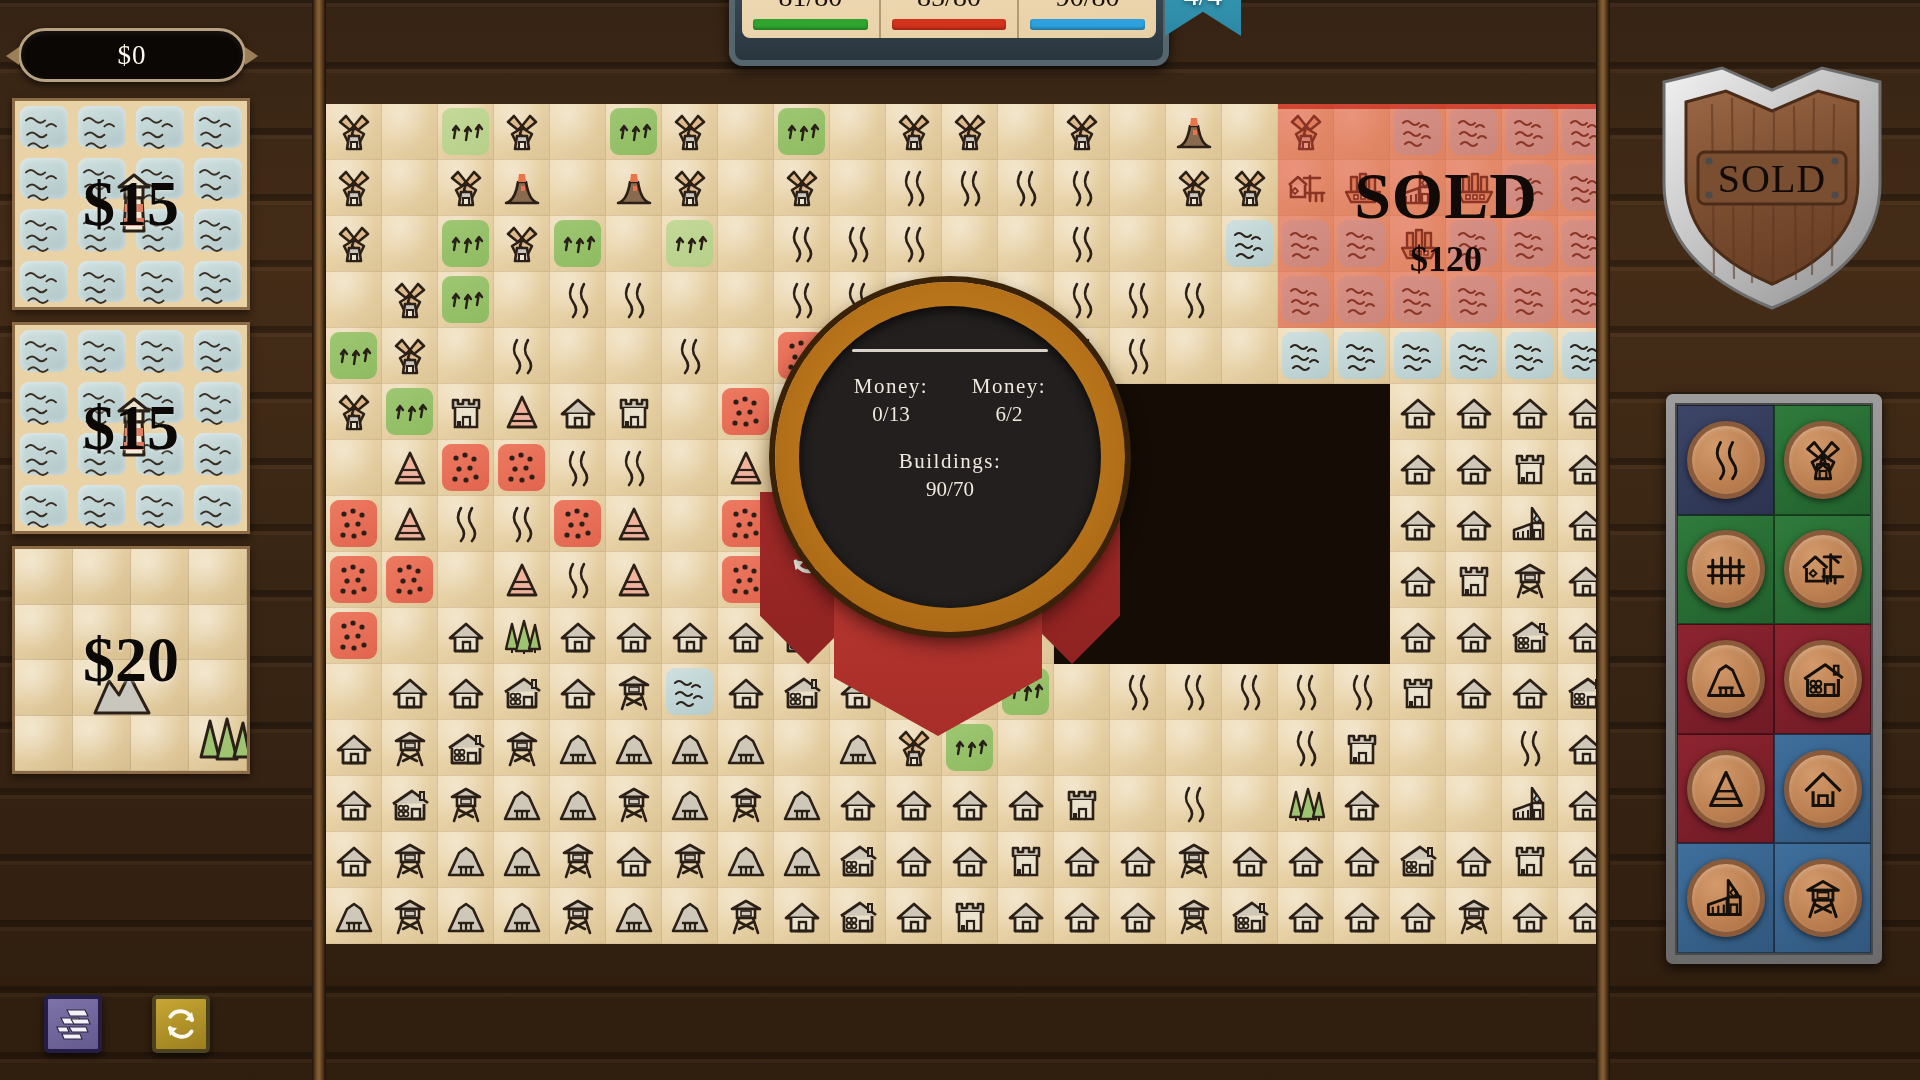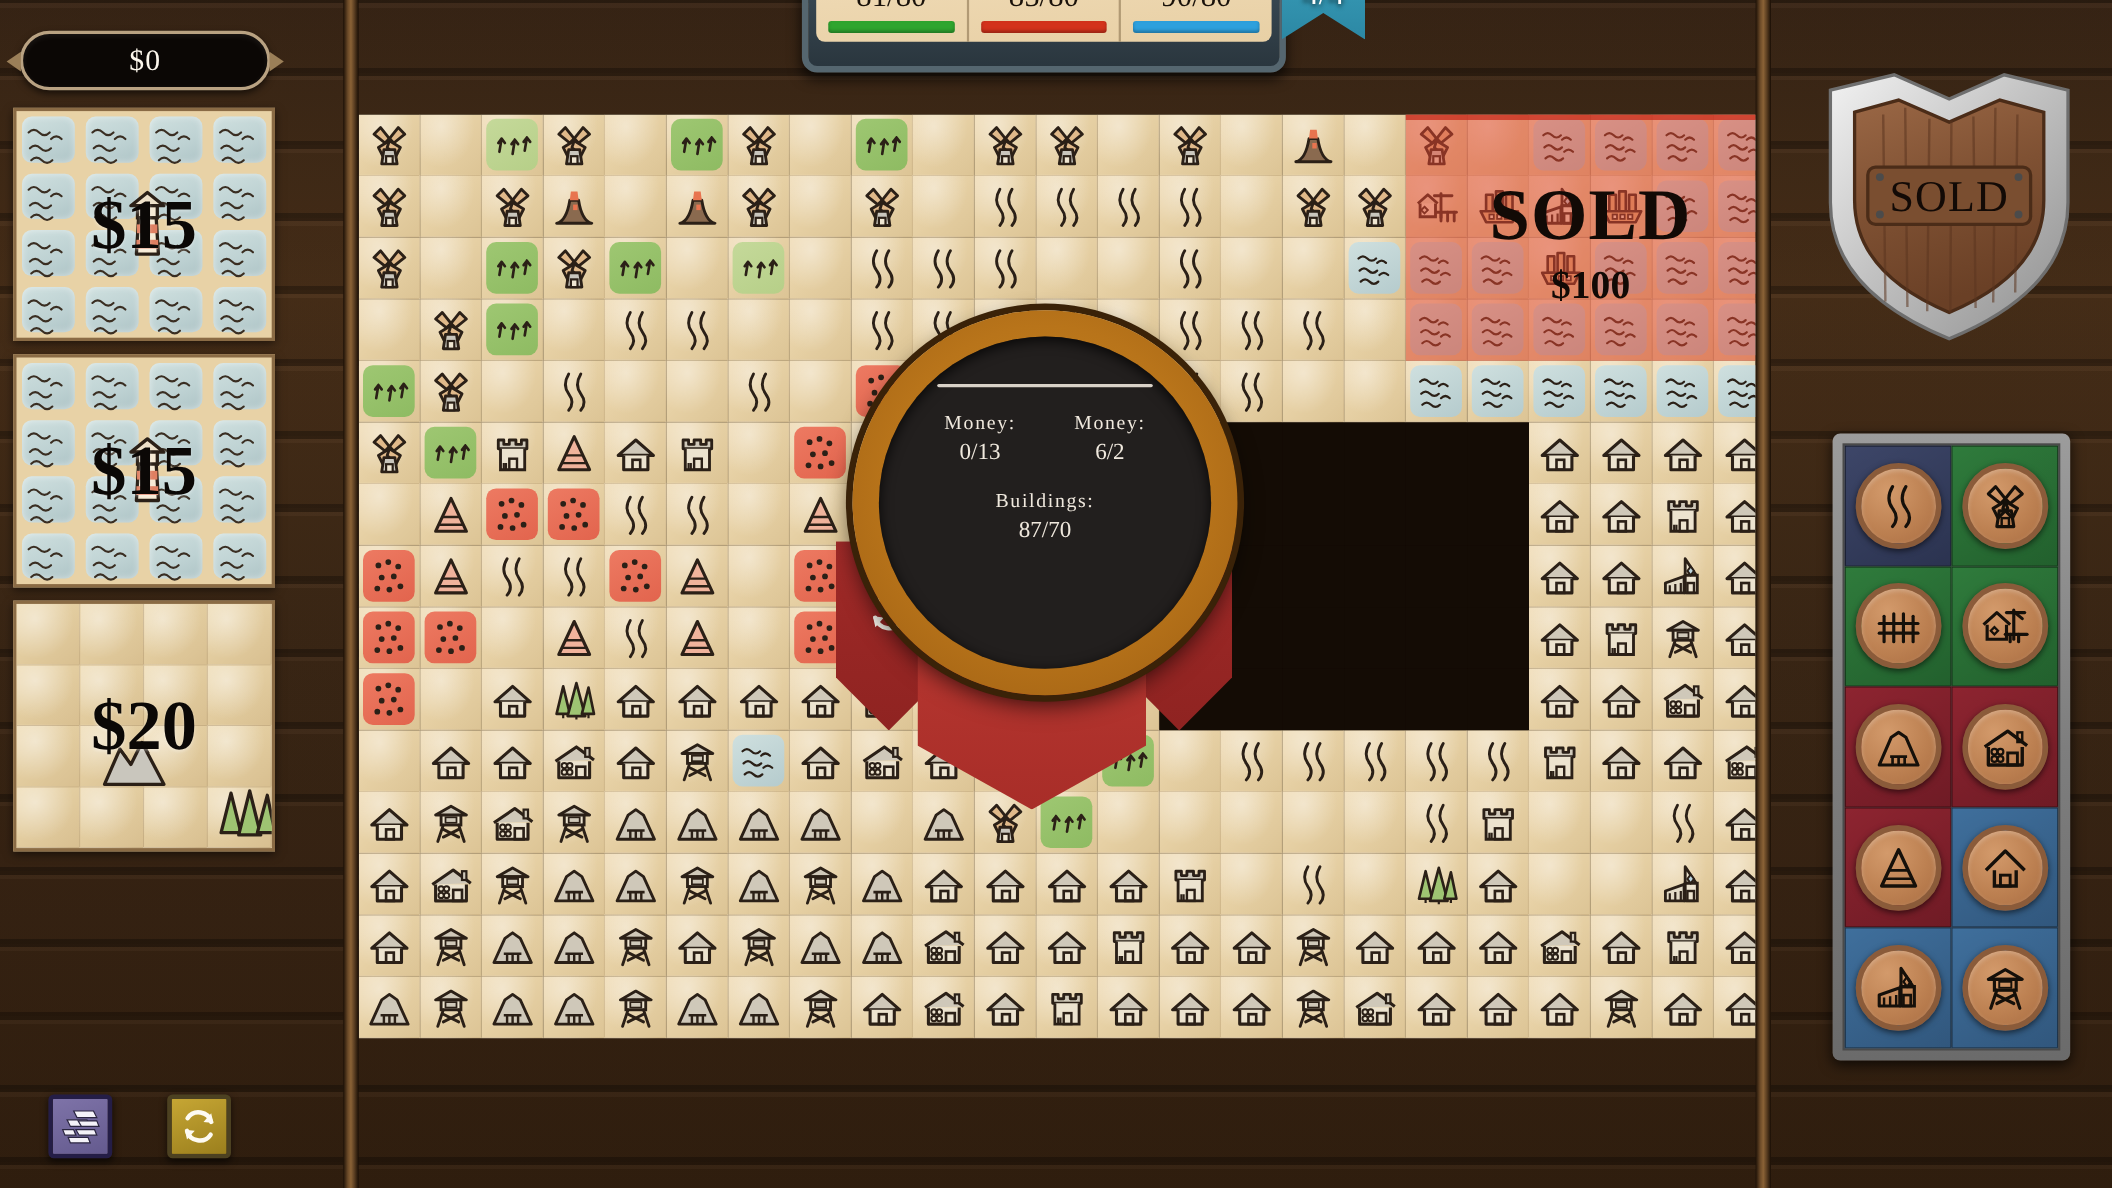--- a/index.html
+++ b/index.html
@@ -251,21 +251,21 @@
   #dlg-title {
     color:#f3ece2; font-size: 29px; letter-spacing: 3px; line-height: 1.08;
     text-align:center; font-family:"Liberation Serif", serif;
   }
   #dlg-rule {
     width: 196px; height: 3px; background:#d9d2c8; margin-top: 9px; border-radius:2px;
   }
   .dlg-row { display:flex; width: 100%; justify-content:center; gap: 34px; margin-top: 22px; }
   .dlg-stat { text-align:center; min-width: 84px; }
   .dlg-stat .k {
-    color:#f0e9de; font-size: 18px; letter-spacing:1.5px;
+    color:#f0e9de; font-size: 21px; letter-spacing:1.5px;
     font-family:"Liberation Serif", serif;
   }
   .dlg-stat .v {
     color:#f0e9de; font-size: 21px; margin-top: 3px;
     font-family:"Liberation Serif", serif;
   }
 
   
   #right-sidebar {
     position:absolute; right:0; top:0; width: 300px; height:1080px; z-index:5;
@@ -2878,21 +2878,21 @@
         <div class="tile">
           <span style="position: relative; z-index: 2; line-height: 0;"><svg width="40" height="40" viewBox="0 0 40 40">
               <path d="M4 22 L20 8 L36 22 Z" fill="#cfc8b9" stroke="#2b2017" stroke-width="2.8" stroke-linejoin="round"></path>
               <path d="M9 22 L9 35 L31 35 L31 22" fill="#ece3cf" stroke="#2b2017" stroke-width="2.8" stroke-linejoin="round"></path>
               <rect x="17" y="26" width="7" height="9" fill="none" stroke="#2b2017" stroke-width="2.4"></rect>
             </svg></span>
         </div>
       </div>
     <div id="sold-overlay" style="left: 952px; top: 0px; width: 336px; height: 224px;">
       <div class="sold-word">SOLD</div>
-      <div class="sold-price">$100</div>
+      <div class="sold-price">$120</div>
     </div>
   </div>
 
   <div class="wood-divider" style="left:312px;"></div>
   <div class="wood-divider" style="left:1596px;"></div>
 
   <div id="left-sidebar">
 
     <div class="money-bar">
       <span>$0</span>
@@ -3529,20 +3529,20 @@
           </div>
           <div class="dlg-stat">
             <div class="k">Money:</div>
             <div class="v">6/2</div>
           </div>
         </div>
 
         <div class="dlg-row">
           <div class="dlg-stat">
             <div class="k">Buildings:</div>
-            <div class="v">87/70</div>
+            <div class="v">90/70</div>
           </div>
         </div>
       </div>
     </div>
   </div>
 
 </div>
 
 </body></html>

